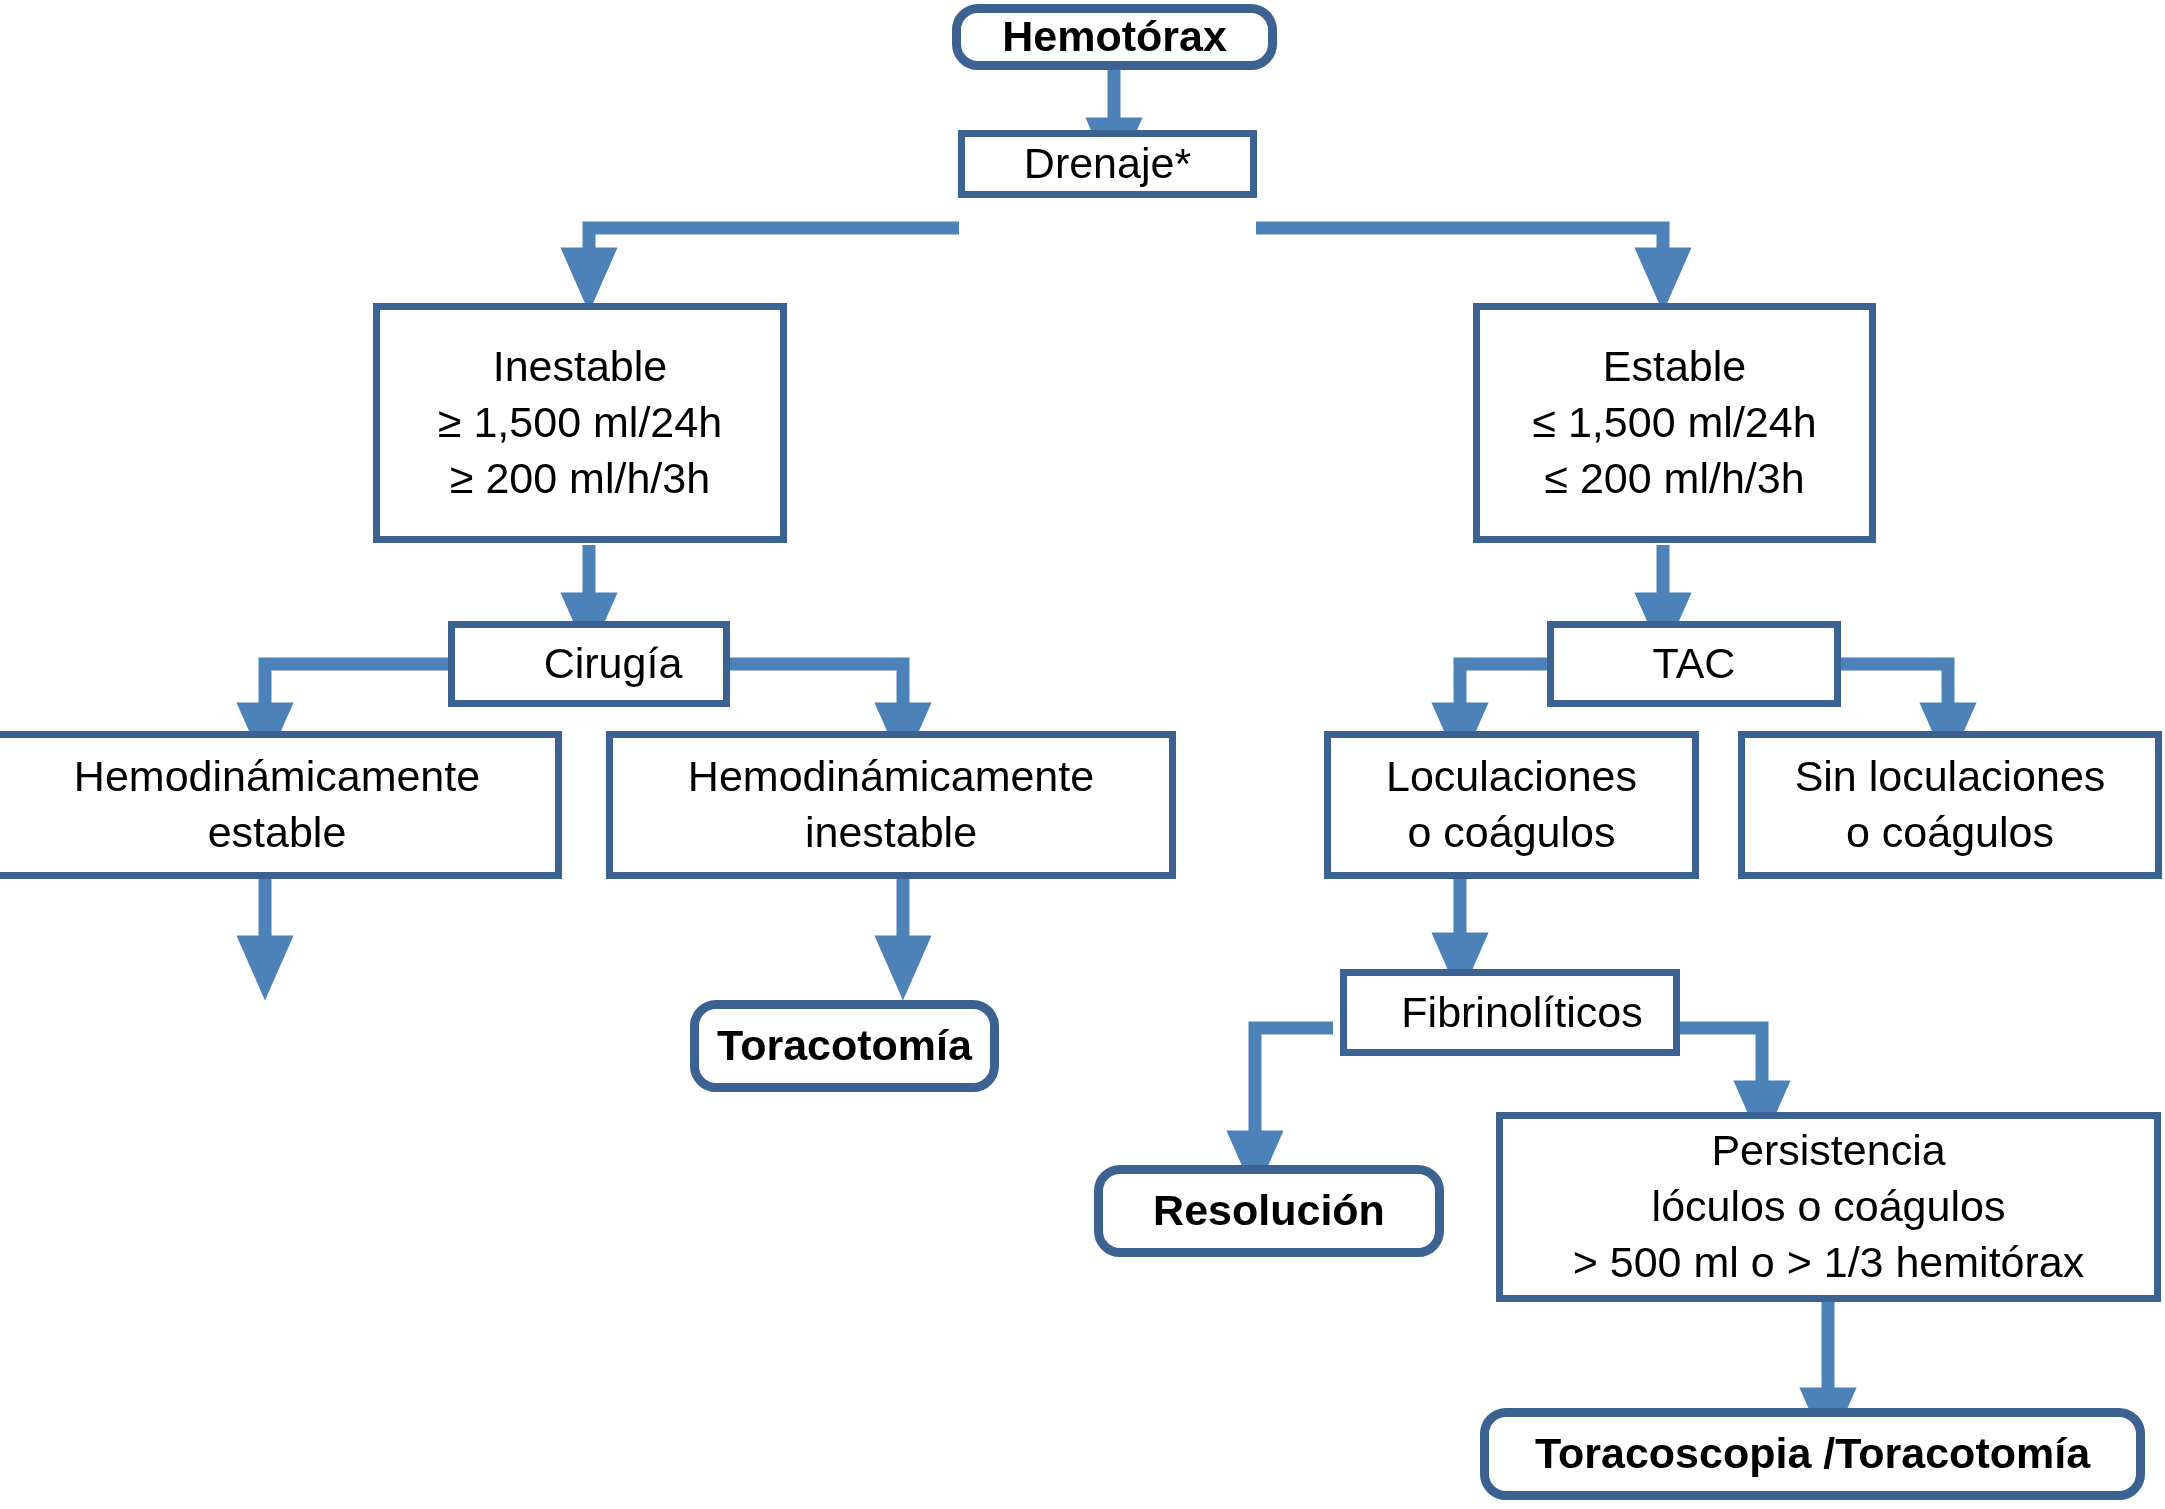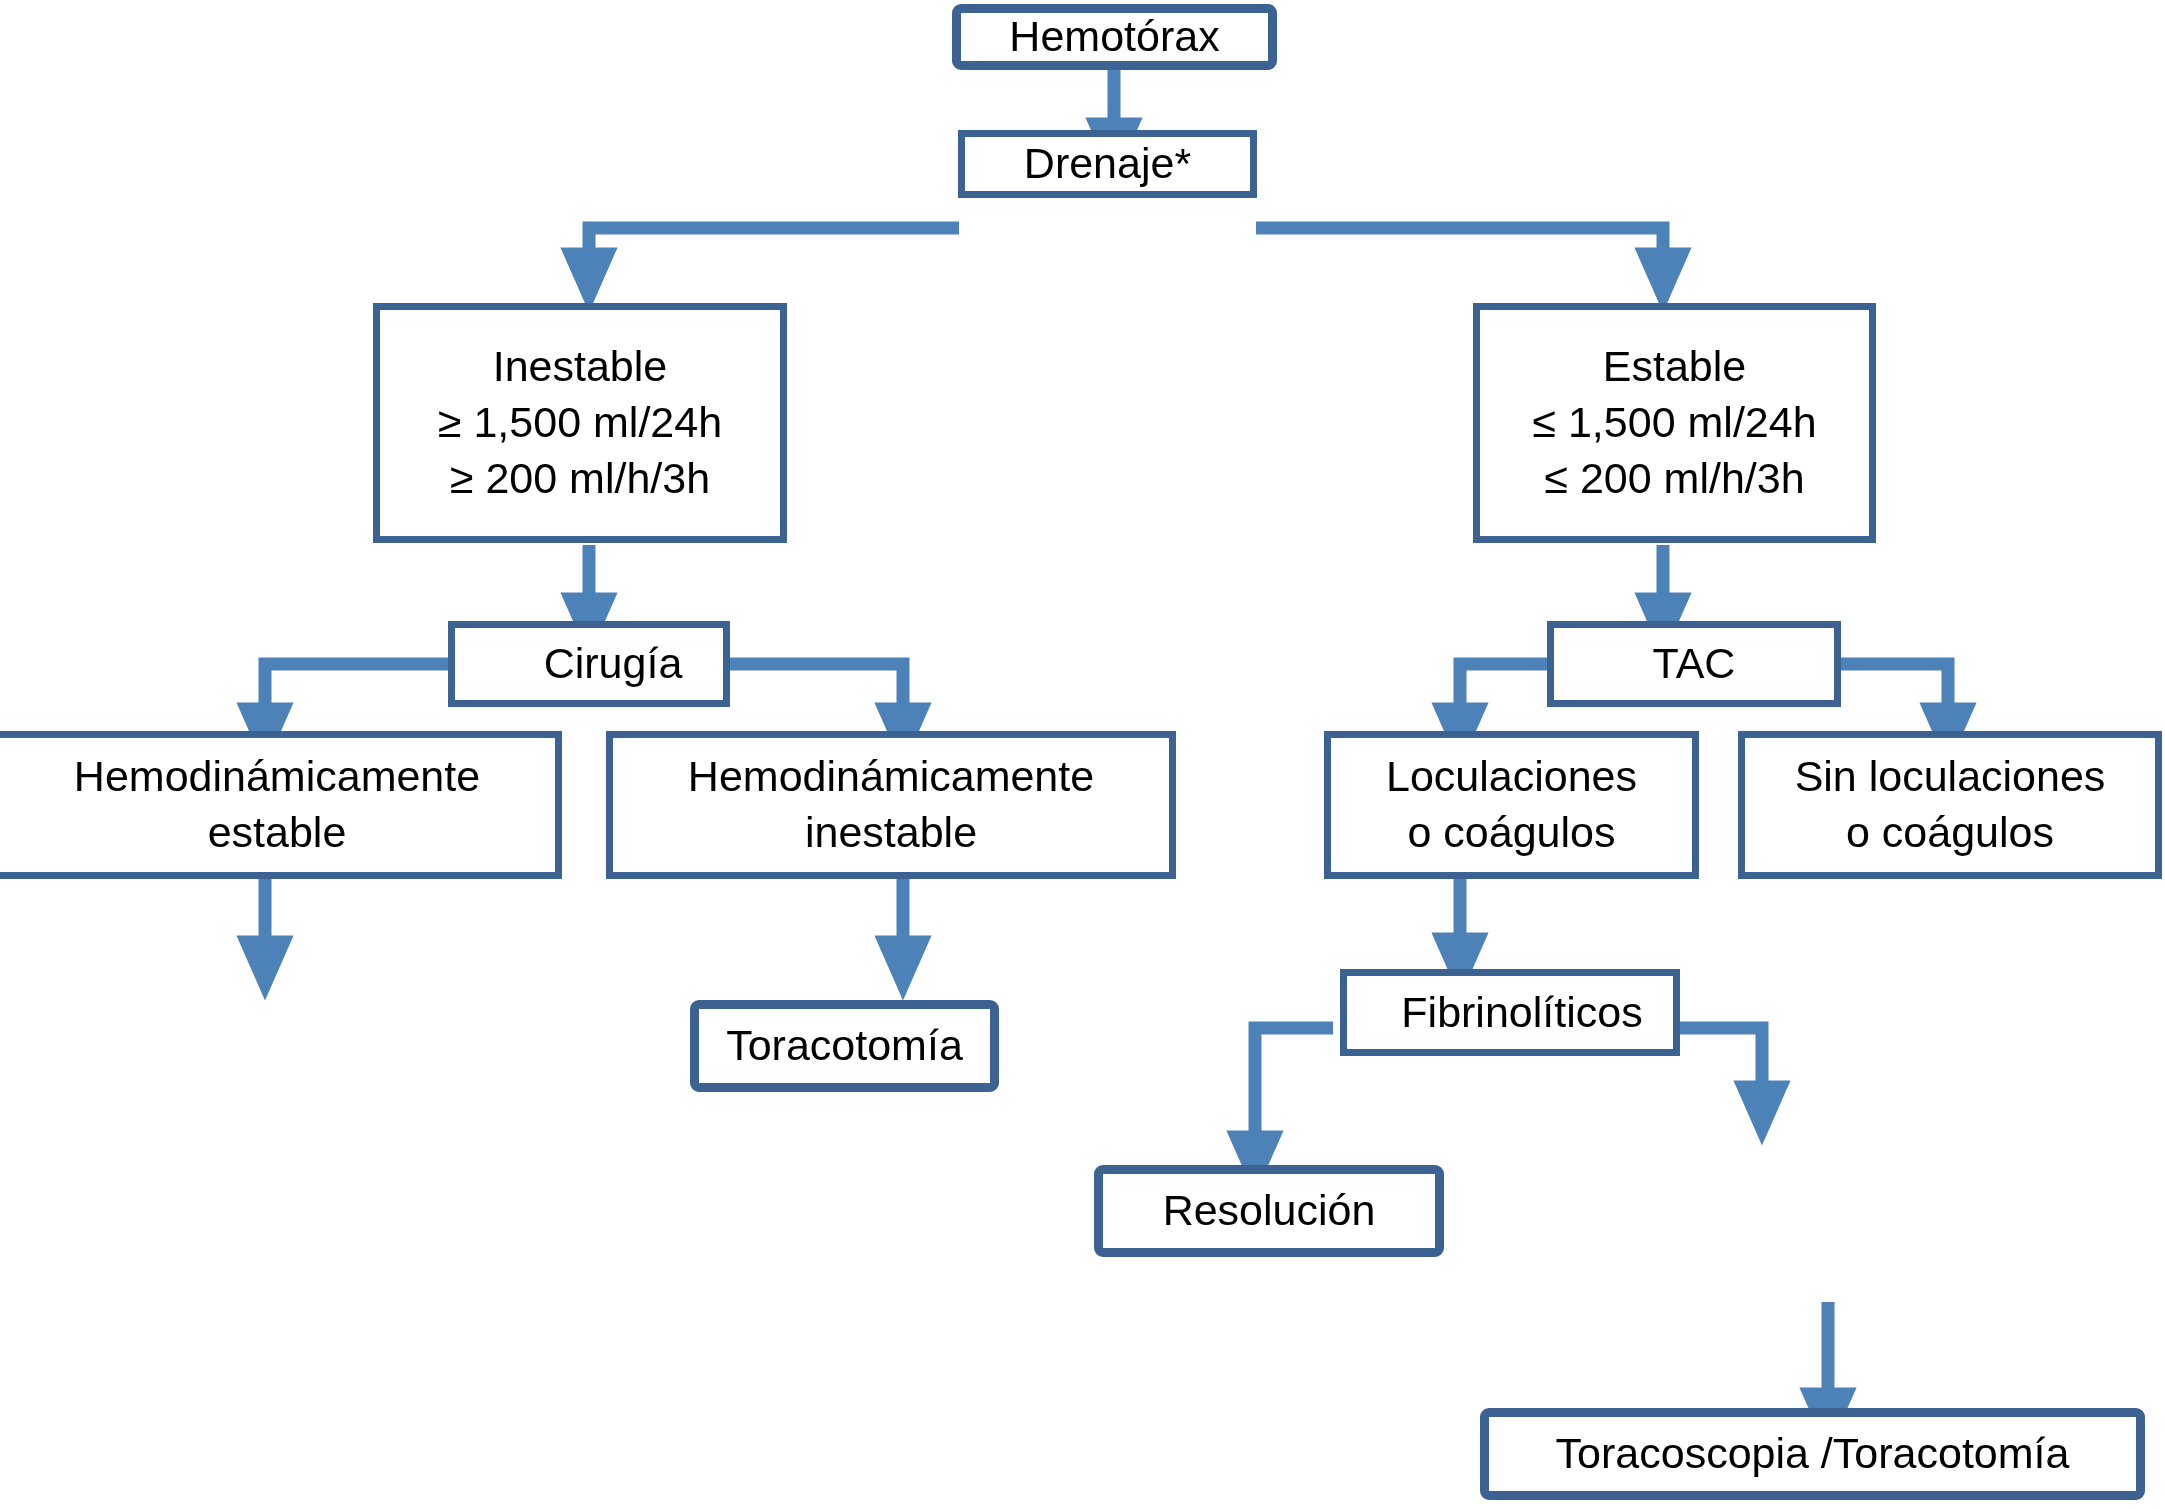--- a/index.html
+++ b/index.html
@@ -32,22 +32,23 @@
     flex-direction: column;
     align-items: center;
     justify-content: center;
     text-align: center;
     color: #000000;
     font-size: 43px;
     line-height: 1.30;
     z-index: 2;
   }
   .node.rounded {
-    border-radius: 9px;
+    border-radius: 26px;
     border-width: 9px;
+    font-weight: bold;
   }
   .node .line {
     display: block;
     white-space: nowrap;
   }
 </style>
 </head>
 <body>
 
 <div id="canvas">
@@ -144,18 +145,23 @@
   </div>
 
   <div class="node" style="left:1340px; top:969px; width:340px; height:87px;padding-left:24px;">
     <span class="line">Fibrinolíticos</span>
   </div>
 
   <div class="node rounded" style="left:1094px; top:1165px; width:350px; height:92px;">
     <span class="line">Resolución</span>
   </div>
 
+  <div class="node" style="left:1496px; top:1112px; width:665px; height:190px;">
+    <span class="line">Persistencia</span>
+    <span class="line">lóculos o coágulos</span>
+    <span class="line">&gt; 500 ml o &gt; 1/3 hemitórax</span>
+  </div>
 
   <div class="node rounded" style="left:1480px; top:1408px; width:665px; height:92px;text-align:right;">
     <span class="line">Toracoscopia /Toracotomía</span>
   </div>
 
 </div>
 
 </body></html>

